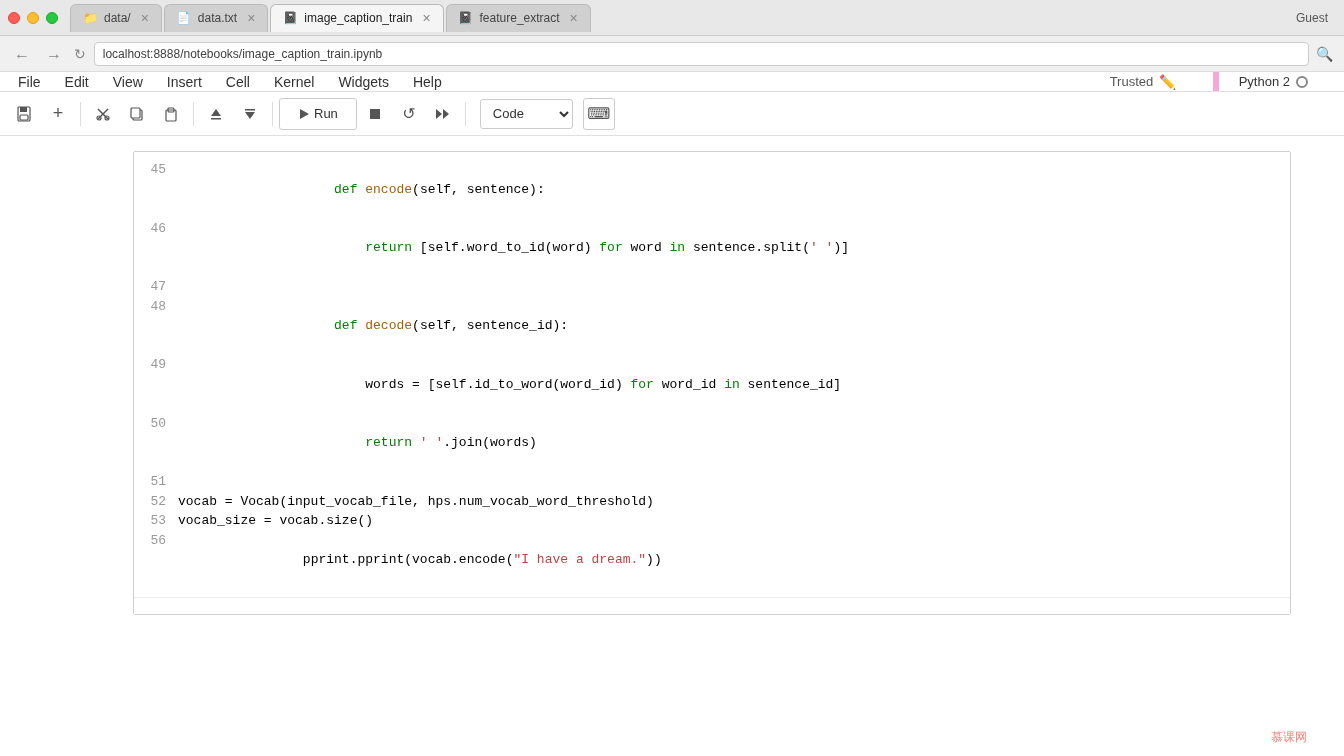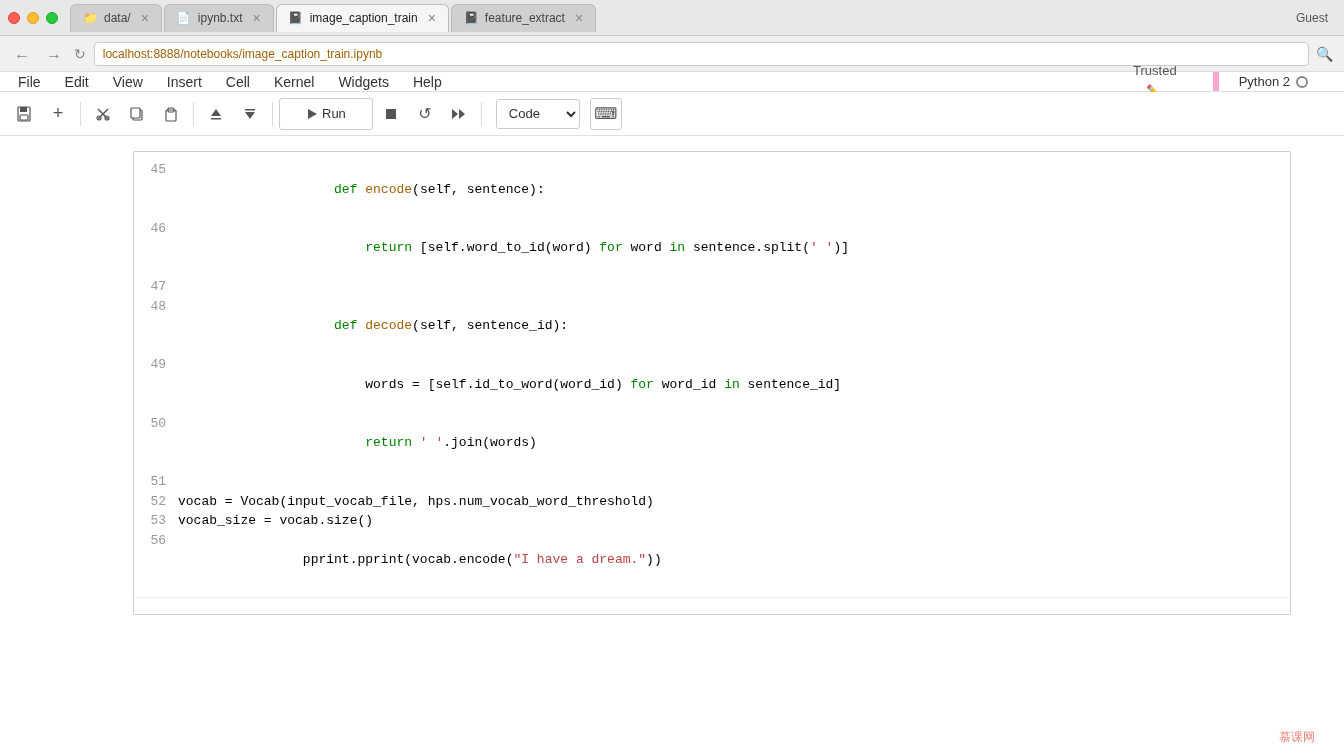--- a/index.html
+++ b/index.html
@@ -39,21 +39,21 @@
       height: 36px;
       display: flex;
       align-items: center;
       padding: 0 10px;
       gap: 8px;
       border-bottom: 1px solid #ddd;
     }
     .nav-btn { font-size: 16px; color: #888; cursor: pointer; padding: 2px 4px; }
     .url-box {
       flex: 1; background: white; border: 1px solid #ccc; border-radius: 4px;
-      height: 24px; padding: 4px 8px; font-size: 12px; color: #a16207;
+      height: 24px; padding: 4px 8px; font-size: 12px; color: #404040;
       display: flex; align-items: center;
     }
     .refresh-btn { font-size: 14px; color: #888; cursor: pointer; }
 
     
     .nb-menubar {
       background: white;
       border-bottom: 1px solid #e0e0e0;
       height: 20px;
       display: flex;
@@ -74,38 +74,38 @@
     }
     .tb-btn {
       width: 32px; height: 32px; border: 1px solid transparent;
       background: transparent; cursor: pointer; display: flex;
       align-items: center; justify-content: center; font-size: 14px;
       border-radius: 3px; color: #555;
     }
     .tb-divider { width: 1px; height: 24px; background: #ddd; margin: 0 4px; }
     .tb-run-btn {
       display: flex; align-items: center; gap: 4px;
-      padding: 4px 26px; background: white; border: 1px solid #ccc;
+      padding: 4px 18px; background: white; border: 1px solid #ccc;
       border-radius: 3px; cursor: pointer; font-size: 13px; color: #333;
       height: 32px;
     }
     .cell-type-select {
       height: 30px; padding: 0 8px; border: 1px solid #ccc;
       border-radius: 3px; font-size: 13px; background: white;
-      color: #333; margin-left: 8px; width: 84px;
+      color: #333; margin-left: 8px; width: 93px;
     }
     .keyboard-btn {
       width: 32px; height: 32px; border: 1px solid #ccc;
       background: white; cursor: pointer; display: flex;
       align-items: center; justify-content: center; font-size: 16px;
       border-radius: 3px; color: #555; margin-left: 8px;
     }
     .nb-trusted {
       margin-left: auto; font-size: 13px; color: #555;
-      display: flex; align-items: center; gap: 6px; flex-direction: column;
+      display: flex; align-items: center; gap: 6px;
     }
     .python-badge {
       display: flex; align-items: center; gap: 6px;
       font-size: 13px; color: #333; margin-left: 16px;
       padding: 2px 20px; border-left: 6px solid #f9a8d4;
     }
     .kernel-circle {
       width: 12px; height: 12px; border-radius: 50%;
       border: 2px solid #888; background: transparent;
     }
@@ -178,21 +178,21 @@
       font-family: 'Menlo', 'Monaco', 'Courier New', monospace;
       font-size: 13px;
       line-height: 1.6;
       color: #333;
       background: white;
       border-top: 1px solid #eee;
     }
     @keyframes blink { 0%,100%{opacity:1} 50%{opacity:0} }
 
     .watermark {
-      position: fixed; bottom: 10px; right: 29px;
+      position: fixed; bottom: 10px; right: 37px;
       font-size: 12px; color: #e74c3c; opacity: 0.7;
     }
   </style>
 </head>
 <body>
 
 <div style="display:flex;flex-direction:column;height:756px;background:white;">
 
   <div class="titlebar">
     <div class="window-controls">
@@ -201,21 +201,21 @@
       <span class="window-btn btn-max"></span>
     </div>
     <div class="tabs-bar">
       <div class="tab">
         <span>📁</span>
         <span>data/</span>
         <span class="tab-close">×</span>
       </div>
       <div class="tab">
         <span>📄</span>
-        <span>ipynb.txt</span>
+        <span>data.txt</span>
         <span class="tab-close">×</span>
       </div>
       <div class="tab active">
         <span>📓</span>
         <span>image_caption_train</span>
         <span class="tab-close">×</span>
       </div>
       <div class="tab">
         <span>📓</span>
         <span>feature_extract</span>

